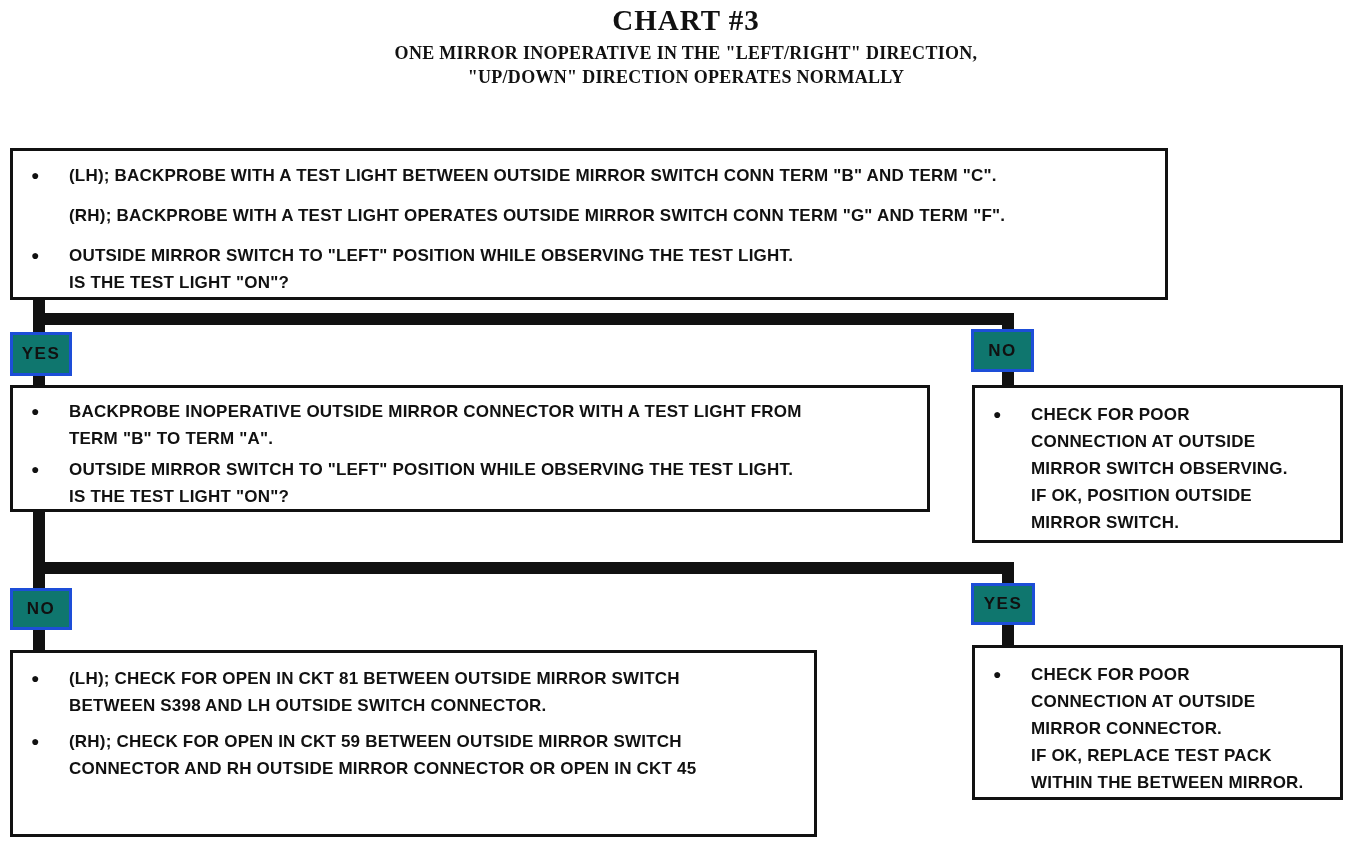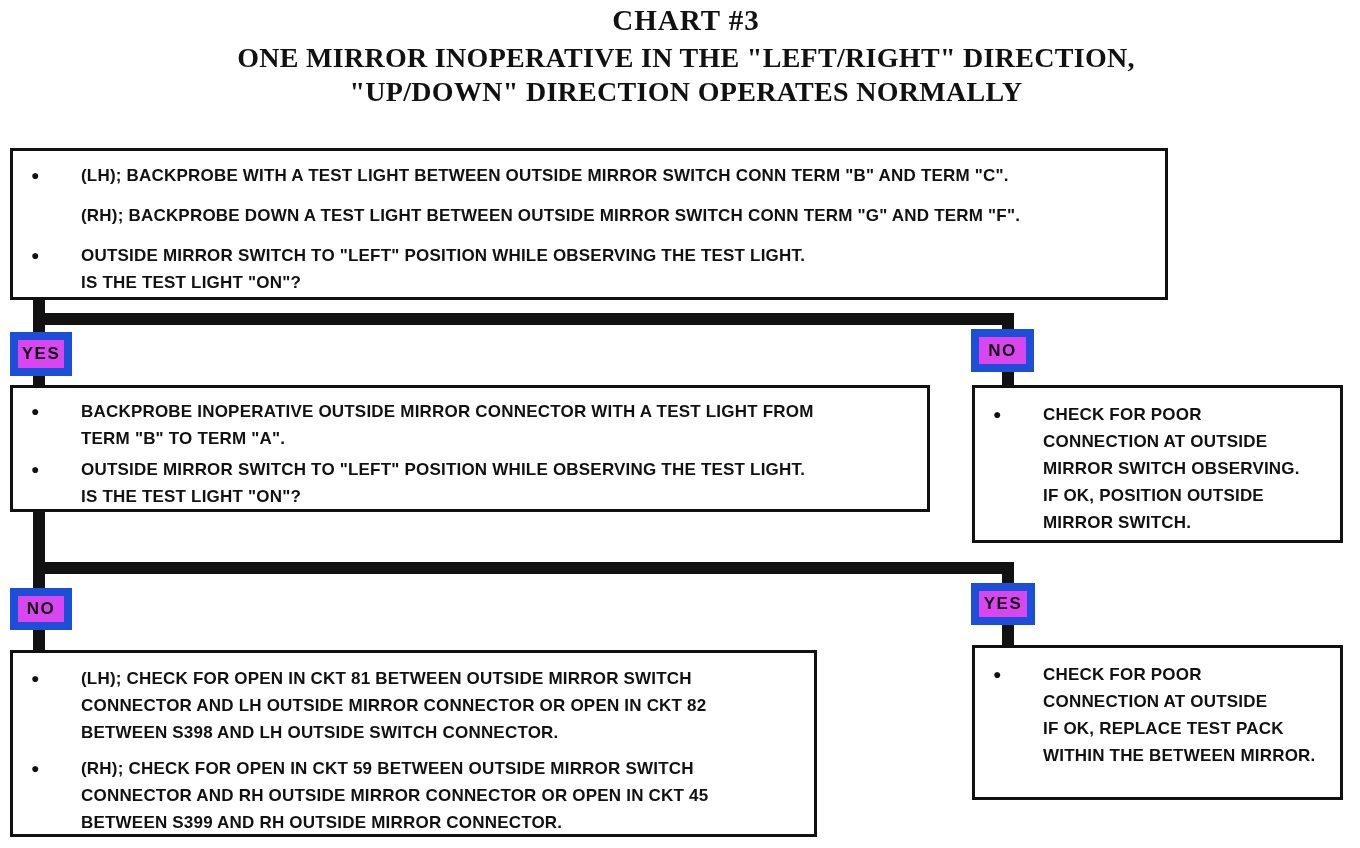--- a/index.html
+++ b/index.html
@@ -14,50 +14,50 @@
     overflow: hidden;
   }
   .title-block {
     position: absolute;
     left: 16px; top: 6px; width: 1340px;
     text-align: center;
     line-height: 1.0;
     font-family: Liberation Serif, serif;
   }
   .title-main { font-size: 29px; letter-spacing: 1px; margin-bottom: 9px; }
-  .title-sub  { font-size: 28px; letter-spacing: 0.3px; margin-bottom: 6px; }
+  .title-sub  { font-size: 18px; letter-spacing: 0.3px; margin-bottom: 6px; }
   .node {
     position: absolute;
     box-sizing: border-box;
     border: 3px solid #111111;
     background: #ffffff;
     padding: 11px 12px 8px 18px;
   }
   .item { display: flex; align-items: flex-start; }
   .item + .item { margin-top: 13px; }
   .bullet {
     width: 22px;
     margin-right: 16px;
     font-size: 14px;
     line-height: 27px;
     flex: none;
   }
-  .lines { flex: 1; margin-left: 12px; }
+  .lines { flex: 1; }
   .line {
     font-size: 17px;
     line-height: 27px;
     letter-spacing: 0.2px;
     white-space: nowrap;
   }
   .wire { position: absolute; background: #111111; }
   .lbl {
     position: absolute;
     box-sizing: border-box;
-    border: 8px solid #1d4ed8;
-    background: #d946ef;
+    border: 3px solid #1d4ed8;
+    background: #0f766e;
     display: flex;
     align-items: center;
     justify-content: center;
     font-size: 17px;
     letter-spacing: 1.5px;
   }
 </style>
 </head>
 <body>
 
@@ -84,21 +84,21 @@
   <div class="node" style="left:10px; top:148px; width:1158px; height:152px;">
     <div class="item">
       <span class="bullet">●</span>
       <div class="lines">
         <div class="line">(LH); BACKPROBE WITH A TEST LIGHT BETWEEN OUTSIDE MIRROR SWITCH CONN TERM "B" AND TERM "C".</div>
       </div>
     </div>
     <div class="item">
       <span class="bullet"></span>
       <div class="lines">
-        <div class="line">(RH); BACKPROBE DOWN A TEST LIGHT BETWEEN OUTSIDE MIRROR SWITCH CONN TERM "G" AND TERM "F".</div>
+        <div class="line">(RH); BACKPROBE WITH A TEST LIGHT OPERATES OUTSIDE MIRROR SWITCH CONN TERM "G" AND TERM "F".</div>
       </div>
     </div>
     <div class="item">
       <span class="bullet">●</span>
       <div class="lines">
         <div class="line">OUTSIDE MIRROR SWITCH TO "LEFT" POSITION WHILE OBSERVING THE TEST LIGHT.</div>
         <div class="line">IS THE TEST LIGHT "ON"?</div>
       </div>
     </div>
   </div>
@@ -137,39 +137,38 @@
   </div>
 
   <div class="lbl" style="left:10px; top:588px; width:62px; height:42px;">NO</div>
   <div class="lbl" style="left:971px; top:583px; width:64px; height:42px;">YES</div>
 
   <div class="node" style="left:10px; top:650px; width:807px; height:187px; padding-top:12px;">
     <div class="item">
       <span class="bullet">●</span>
       <div class="lines">
         <div class="line">(LH); CHECK FOR OPEN IN CKT 81 BETWEEN OUTSIDE MIRROR SWITCH</div>
-        <div class="line">CONNECTOR AND LH OUTSIDE MIRROR CONNECTOR OR OPEN IN CKT 82</div>
         <div class="line">BETWEEN S398 AND LH OUTSIDE SWITCH CONNECTOR.</div>
       </div>
     </div>
     <div class="item" style="margin-top:9px;">
       <span class="bullet">●</span>
       <div class="lines">
         <div class="line">(RH); CHECK FOR OPEN IN CKT 59 BETWEEN OUTSIDE MIRROR SWITCH</div>
         <div class="line">CONNECTOR AND RH OUTSIDE MIRROR CONNECTOR OR OPEN IN CKT 45</div>
-        <div class="line">BETWEEN S399 AND RH OUTSIDE MIRROR CONNECTOR.</div>
       </div>
     </div>
   </div>
 
   <div class="node" style="left:972px; top:645px; width:371px; height:155px; padding-top:13px;">
     <div class="item">
       <span class="bullet">●</span>
       <div class="lines">
         <div class="line">CHECK FOR POOR</div>
         <div class="line">CONNECTION AT OUTSIDE</div>
+        <div class="line">MIRROR CONNECTOR.</div>
         <div class="line">IF OK, REPLACE TEST PACK</div>
         <div class="line">WITHIN THE BETWEEN MIRROR.</div>
       </div>
     </div>
   </div>
 
 </div>
 
 </body></html>

